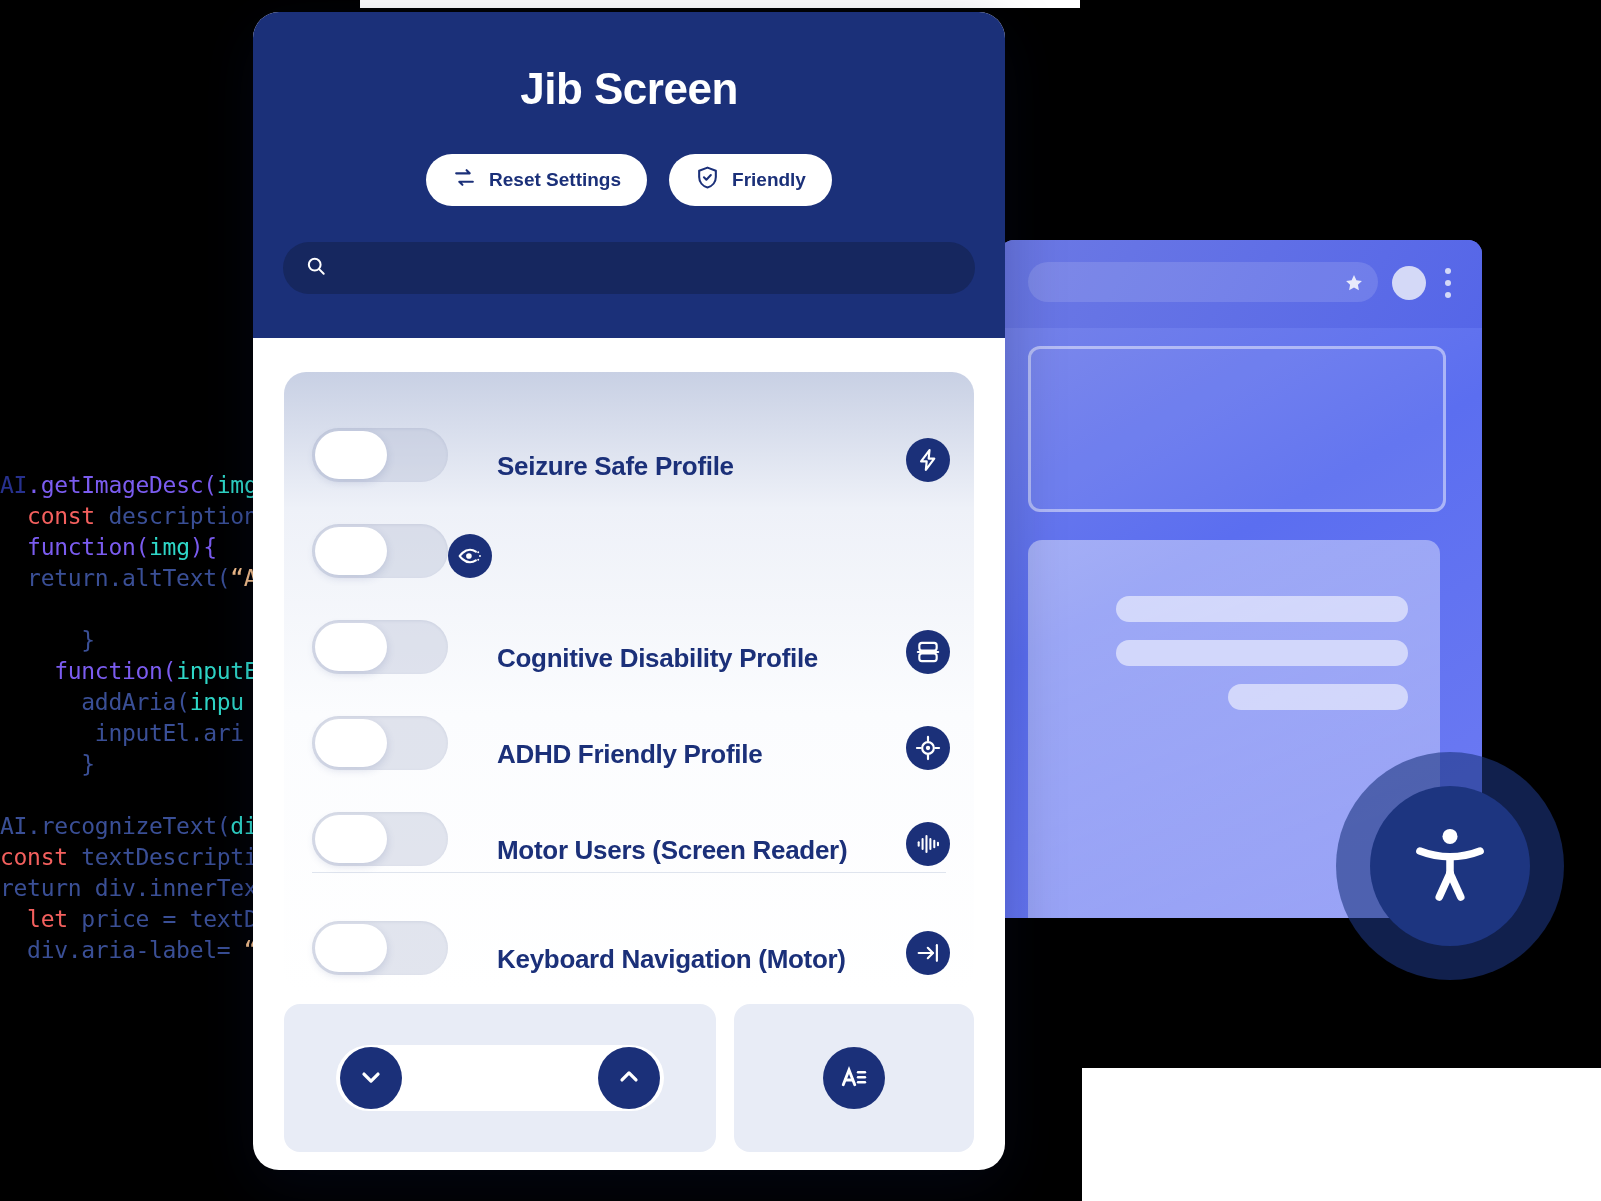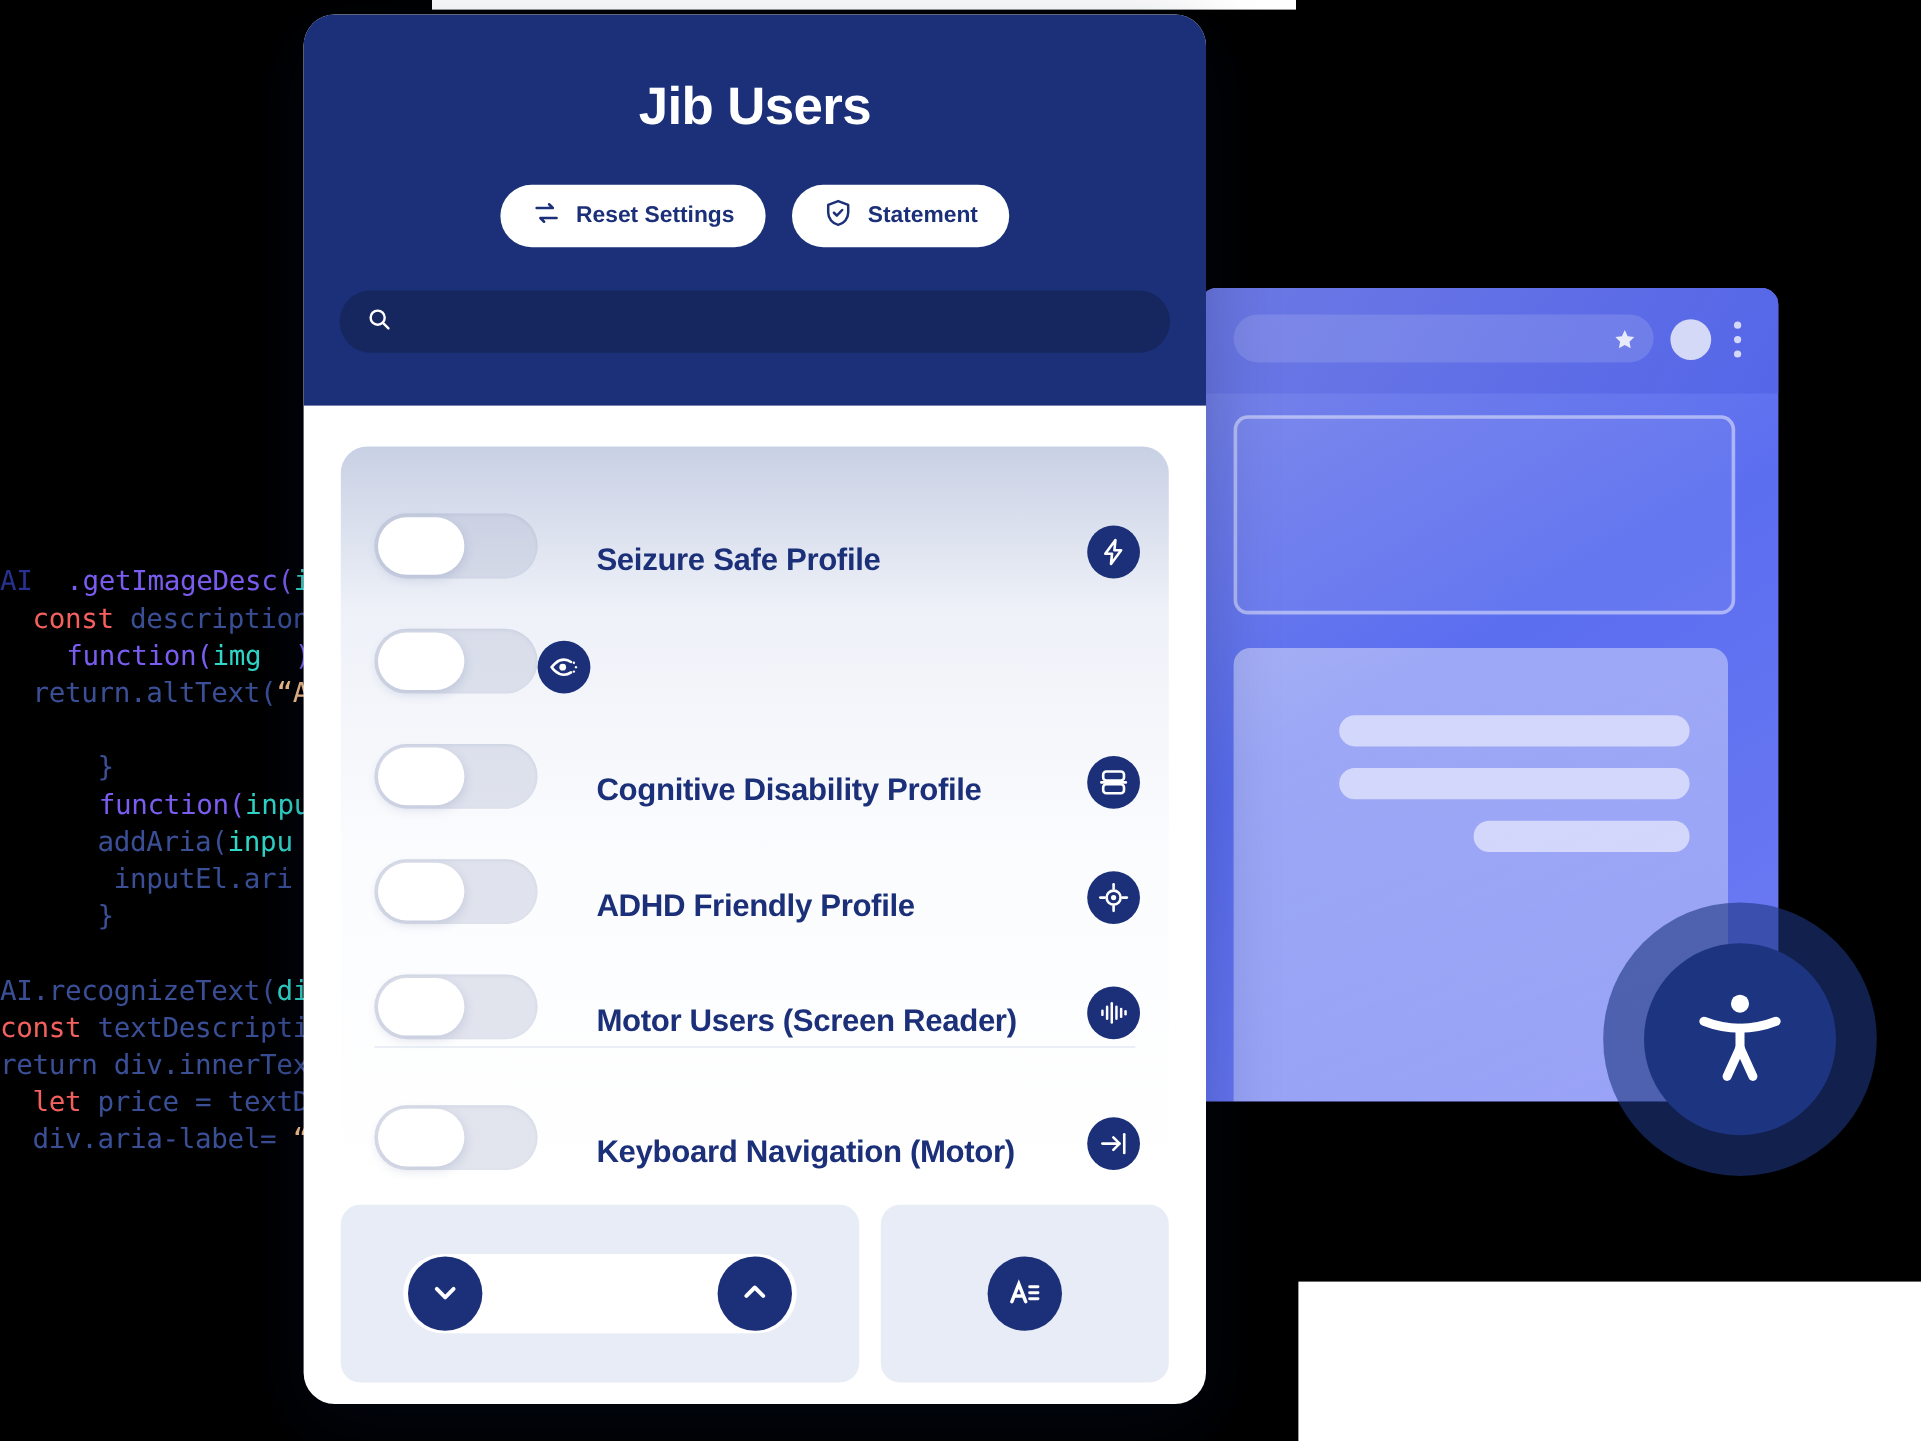--- a/index.html
+++ b/index.html
@@ -39,21 +39,21 @@
     line-height: 31px;
     letter-spacing: -0.3px;
     white-space: pre;
     overflow: hidden;
     z-index: 2;
   }
   .code-line { display: block; height: 31px; }
   .c-plain  { color: #1b2c6b; }
   .c-dim    { color: #3a4f96; }
   .c-kw     { color: #f4605e; }
-  .c-fn     { color: #7b5cf0; margin-left: 28px; }
+  .c-fn     { color: #7b5cf0; }
   .c-var    { color: #2fd8c8; }
   .c-str    { color: #f7c08a; }
   .c-ai     { color: #27318e; }
 
   
   .browser {
     position: absolute;
     left: 1000px; top: 240px;
     width: 482px; height: 678px;
     border-radius: 14px 14px 0 0;
@@ -354,41 +354,41 @@
         <path d="M12 14.6L9 21.2"></path>
         <path d="M12 14.6L15 21.2"></path>
       </svg>
     </span>
   </div>
 </div>
 
 <div class="widget">
 
   <div class="widget-header">
-    <h1 class="widget-title">Jib Users</h1>
+    <h1 class="widget-title">Jib Screen</h1>
 
     <div class="header-actions">
       <button class="hbtn">
         <span>
           <svg viewBox="0 0 24 24" fill="none" stroke="#1b3079" stroke-width="2" stroke-linecap="round" stroke-linejoin="round">
             <path d="M4 8h13l-3-3"></path>
               <path d="M20 16H7l3 3"></path>
           </svg>
         </span>
         <span>Reset Settings</span>
       </button>
 
       <button class="hbtn">
         <span>
           <svg viewBox="0 0 24 24" fill="none" stroke="#1b3079" stroke-width="2" stroke-linecap="round" stroke-linejoin="round">
             <path d="M12 2.5l8 3v6c0 5-3.4 8.9-8 10-4.6-1.1-8-5-8-10v-6z"></path>
             <path d="M8.6 11.8l2.3 2.3 4.3-4.5"></path>
           </svg>
         </span>
-        <span>Statement</span>
+        <span>Friendly</span>
       </button>
 
     </div>
 
     <div class="search-wrap">
       <span>
         <svg viewBox="0 0 24 24" fill="none" stroke="currentColor" stroke-width="2.2" stroke-linecap="round">
           <circle cx="10.6" cy="10.6" r="6.4"></circle>
             <path d="M15.4 15.4L20.4 20.4"></path>
         </svg>

